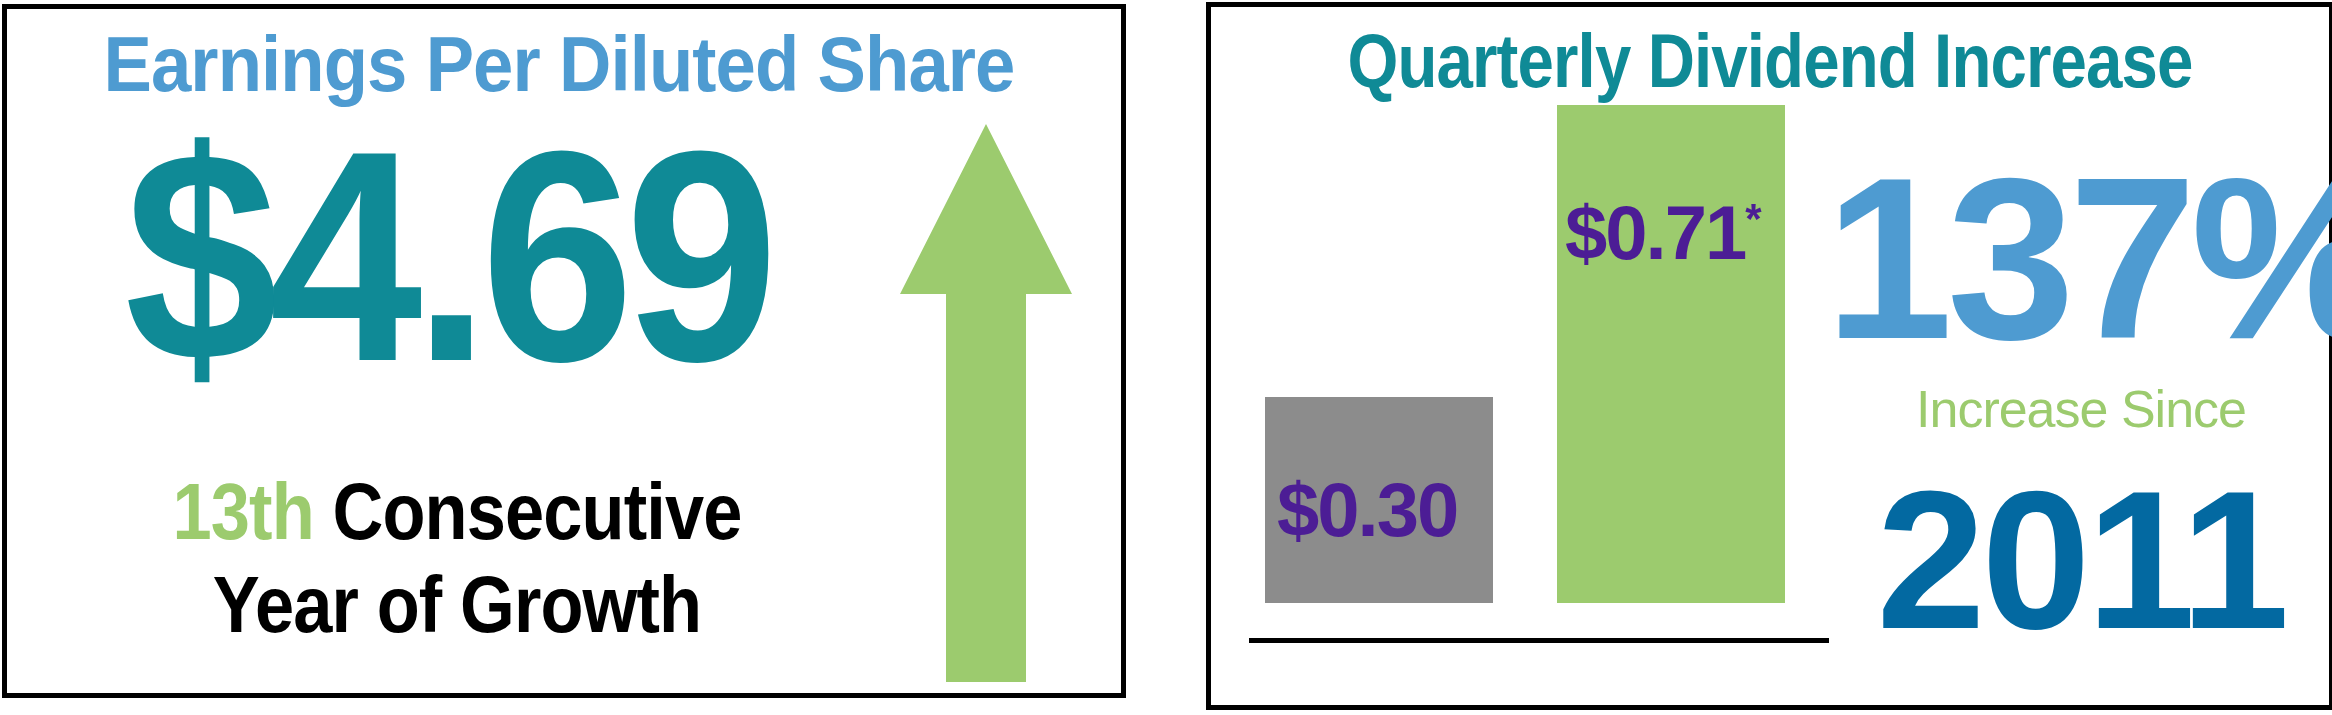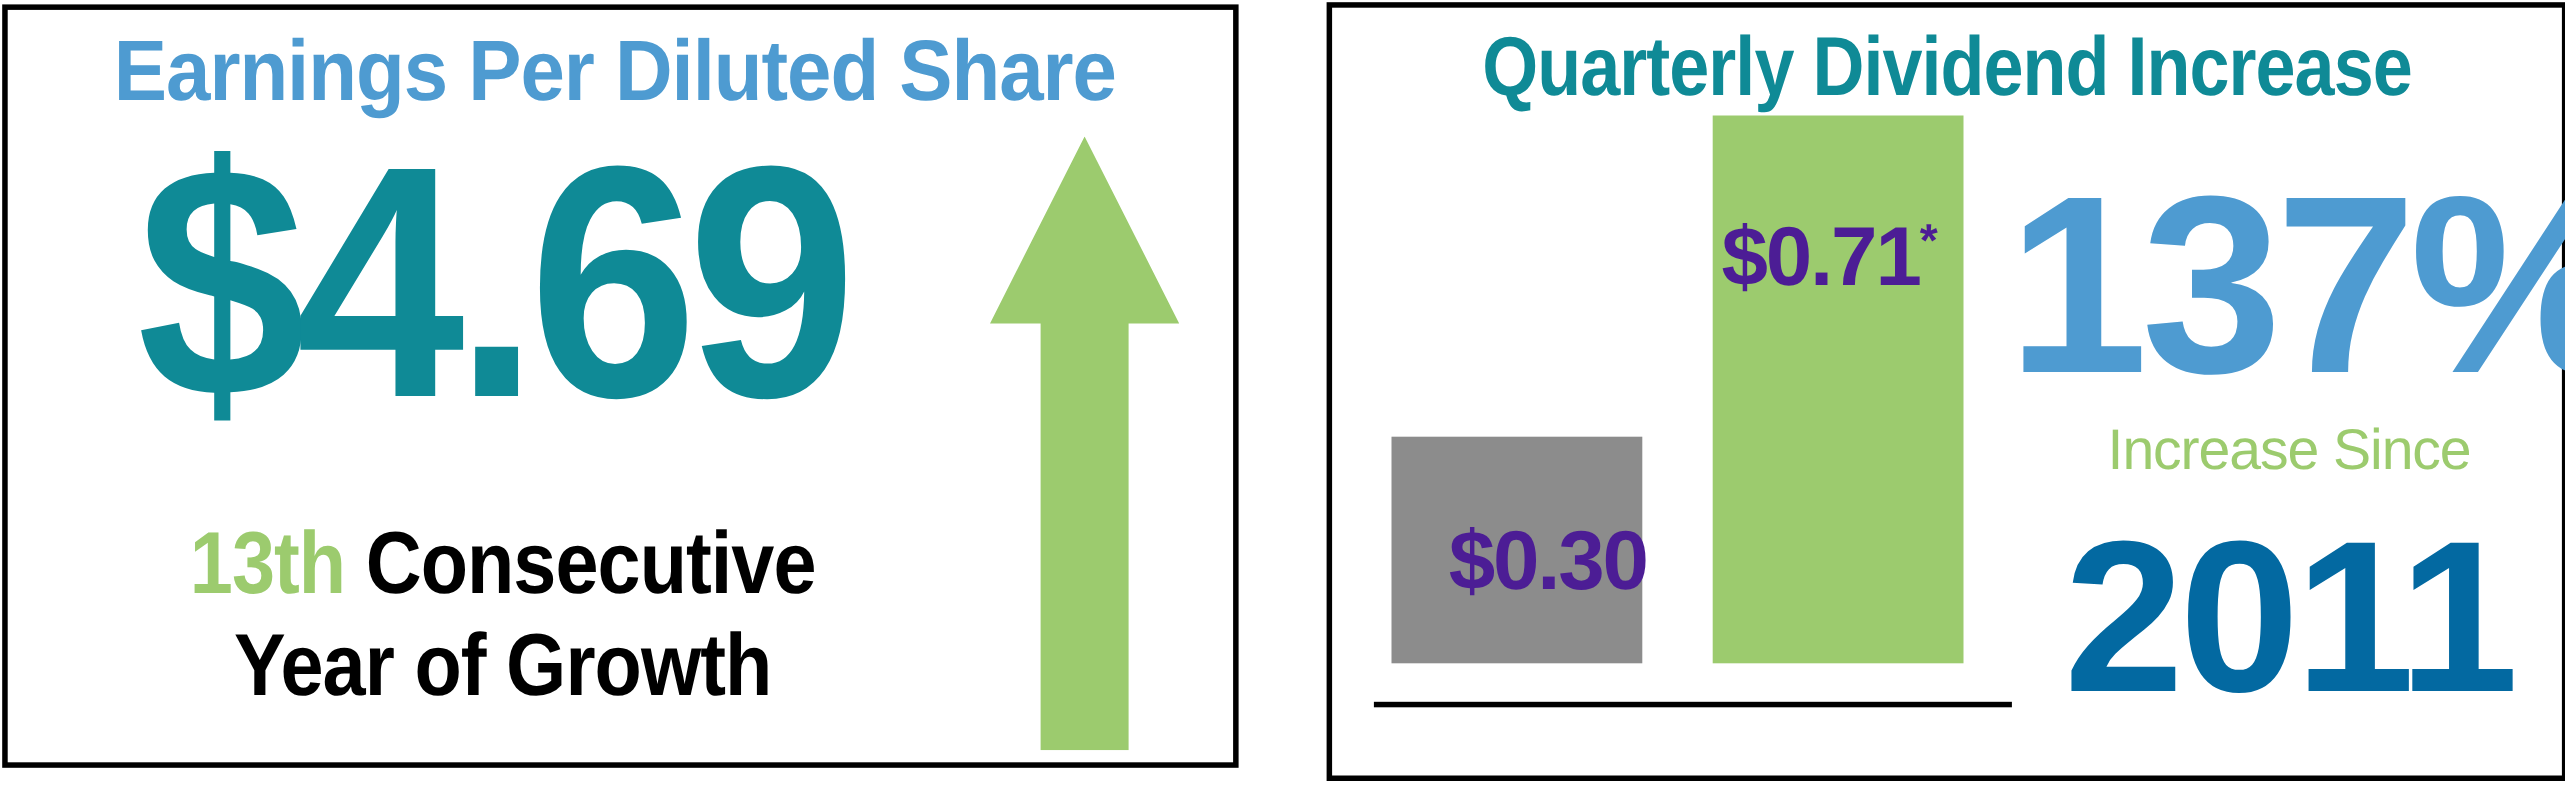--- a/index.html
+++ b/index.html
@@ -172,21 +172,20 @@
     color: #4c1d95;
     font-weight: bold;
     font-size: 76px;
     line-height: 76px;
     white-space: nowrap;
     letter-spacing: -2px;
   }
   #label-prior {
     left: 52px;
     top: 369px;
-    margin-left: 40px;
   }
   #label-current {
     left: 340px;
     top: 78px;
   }
   #label-current .asterisk {
     font-size: 42px;
     vertical-align: 26px;
     letter-spacing: 0;
   }

